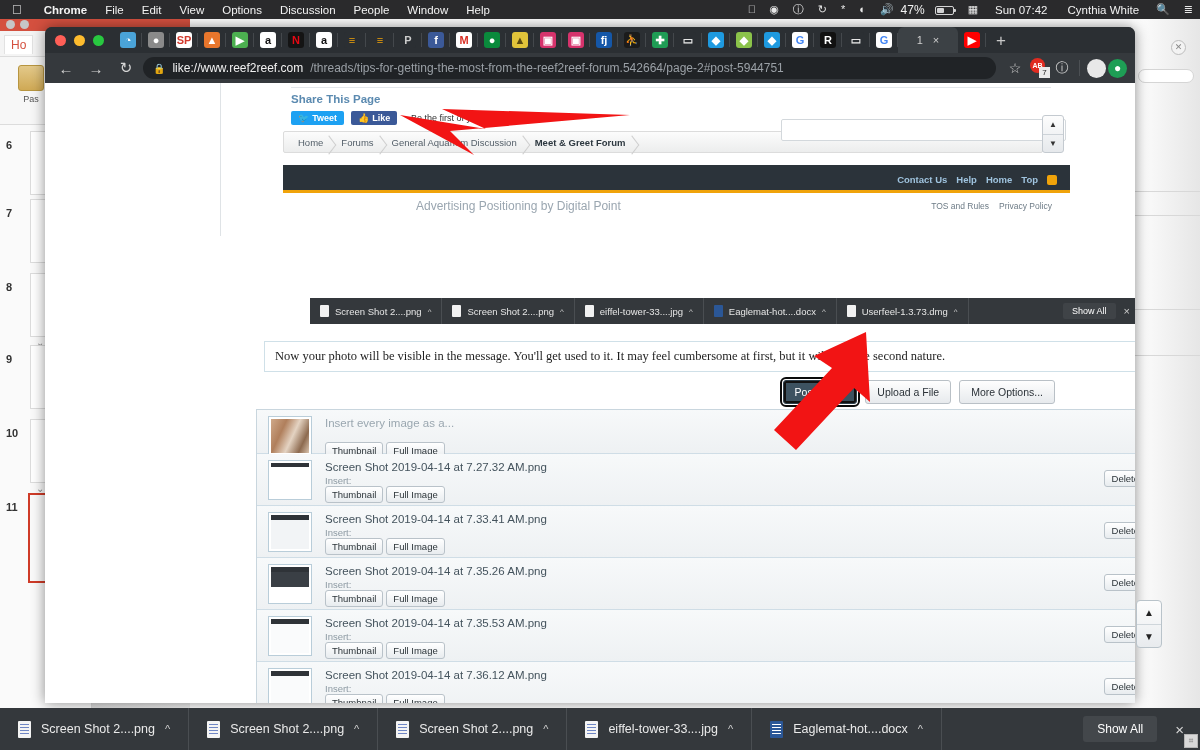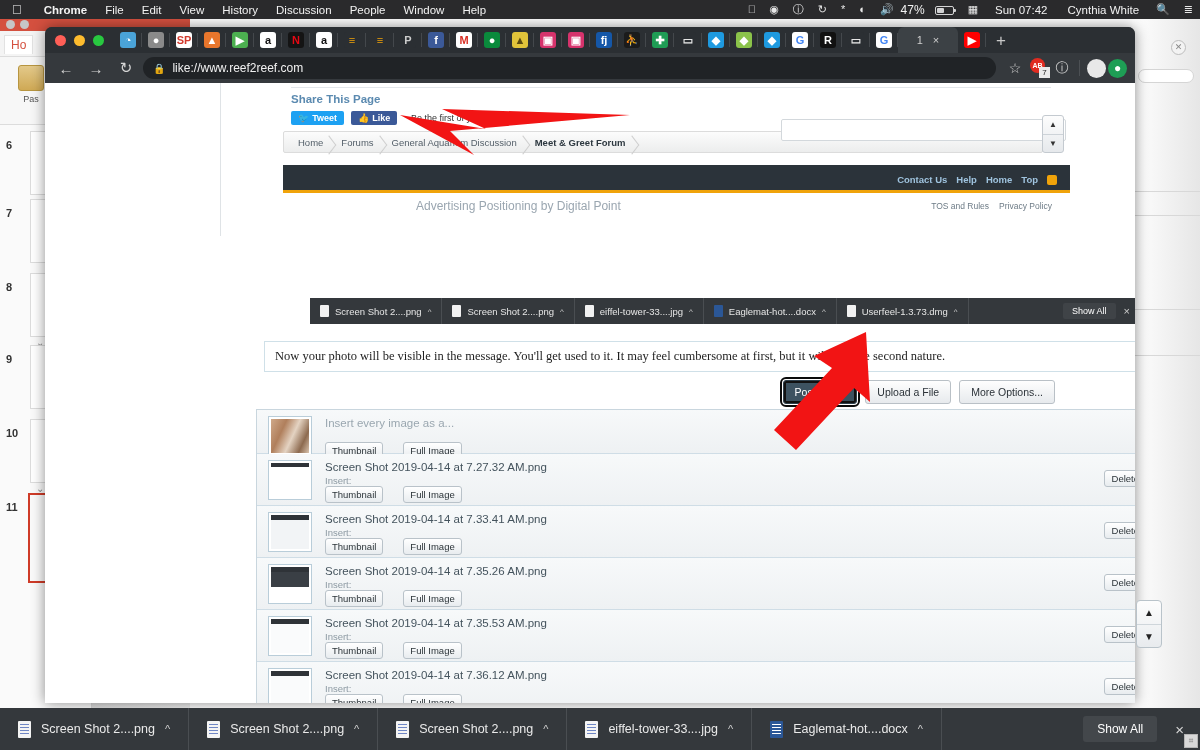--- a/index.html
+++ b/index.html
@@ -245,21 +245,21 @@
   .arow:last-child{ border-bottom:none;}
   .arow.first{ height:44px; }
   .athumb{
     position:absolute; left:11px; top:6px; width:44px; height:40px; background:#fff;
     border:1px solid #b9cdd9; overflow:hidden;
   }
   .athumb .mini{ position:absolute; inset:2px; background:#fff; }
   .atitle{ position:absolute; left:68px; top:7px; font-size:11.5px; color:#44535d; }
   .atitle.placeholder{ color:#9aa7b0; }
   .ainsert{ position:absolute; left:68px; top:21px; font-size:9.5px; color:#8d9aa3;}
-  .abtns{ position:absolute; left:68px; top:32px; display:flex; gap:20px;}
+  .abtns{ position:absolute; left:68px; top:32px; display:flex; gap:3px;}
   .abtn{ font-size:9.5px; padding:2px 6px; border:1px solid #b9c2c9; border-radius:3px;
      background:linear-gradient(#ffffff,#e8ecef); color:#2c3439;}
   .adel{ position:absolute; right:14px; top:16px; font-size:9.5px; padding:2px 7px;
      border:1px solid #b9c2c9; border-radius:3px; background:linear-gradient(#ffffff,#e8ecef); color:#2c3439;}
 
   
   #scrollwidget{
     position:absolute; left:1136px; top:600px; width:26px; height:48px;
     background:linear-gradient(#fdfdfd,#e8ebee); border:1px solid #b9c3ca; border-radius:4px;
     z-index:60;
@@ -452,20 +452,21 @@
     <div class="newtab">+</div>
   </div>
 
   <div id="omnibar">
     <div class="navbtn">←</div>
     <div class="navbtn">→</div>
     <div class="navbtn">↻</div>
     <div id="urlbox">
       <span class="lock">🔒</span>
       <span class="u-host">like://www.reef2reef.com</span>
+        <span class="u-path">/threads/tips-for-getting-the-most-from-the-reef2reef-forum.542664/page-2#post-5944751</span>
     </div>
     <div class="omni-right">
       <div class="star">☆</div>
       <div class="ext-ab">
         <span class="ab">AB</span>
         <span class="cnt">7</span>
       </div>
       <div class="ext-i">ⓘ</div>
       <div class="vdiv"></div>
       <div class="avatar"></div>
@@ -648,21 +649,21 @@
 <svg class="redarrow" style="left:770px;top:330px;width:120px;height:125px;" viewBox="0 0 120 125">
   <polygon points="96,2 100,72 84,58 26,120 4,100 62,38 44,26" fill="#f21414"></polygon>
 </svg>
 
 <div id="menubar">
   <span class="apple"></span>
   <span class="mitem bold">Chrome</span>
   <span class="mitem">File</span>
   <span class="mitem">Edit</span>
   <span class="mitem">View</span>
-  <span class="mitem">History</span>
+  <span class="mitem">Options</span>
   <span class="mitem">Discussion</span>
   <span class="mitem">People</span>
   <span class="mitem">Window</span>
   <span class="mitem">Help</span>
   <span class="spacer"></span>
   <span class="sysicon">⎕</span>
   <span class="sysicon">◉</span>
   <span class="sysicon">ⓘ</span>
   <span class="sysicon">↻</span>
   <span class="sysicon">*</span>

